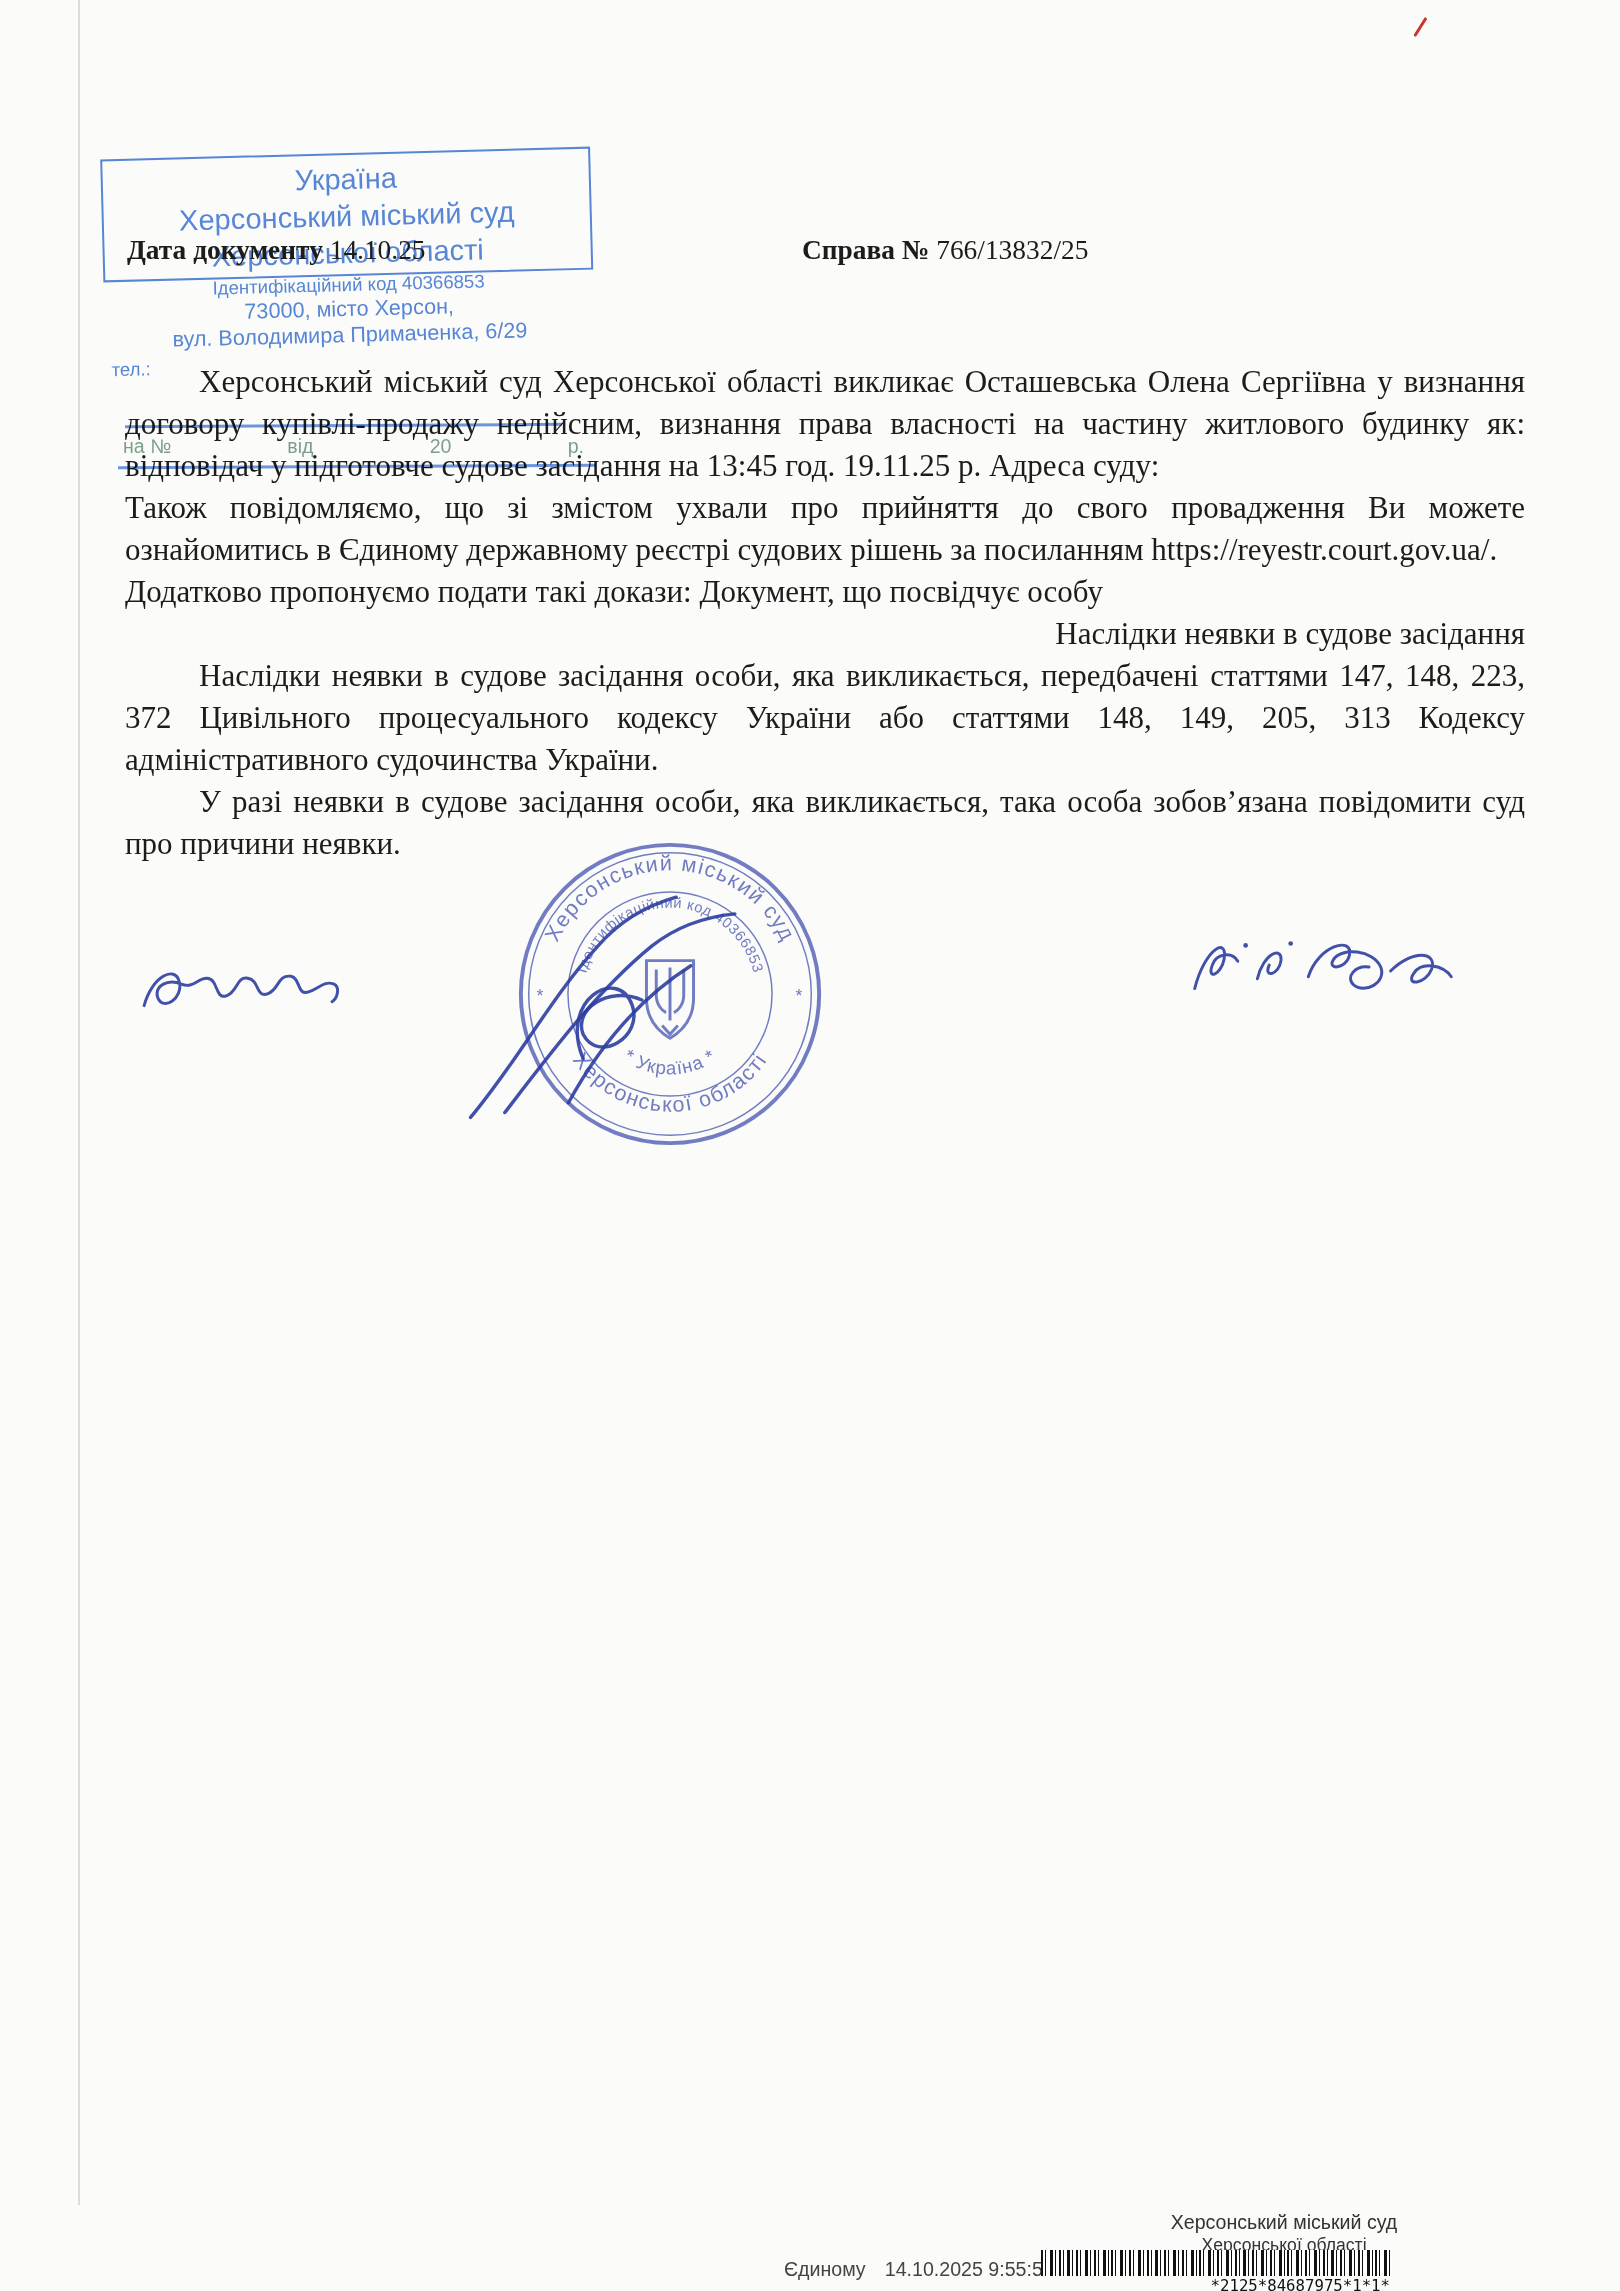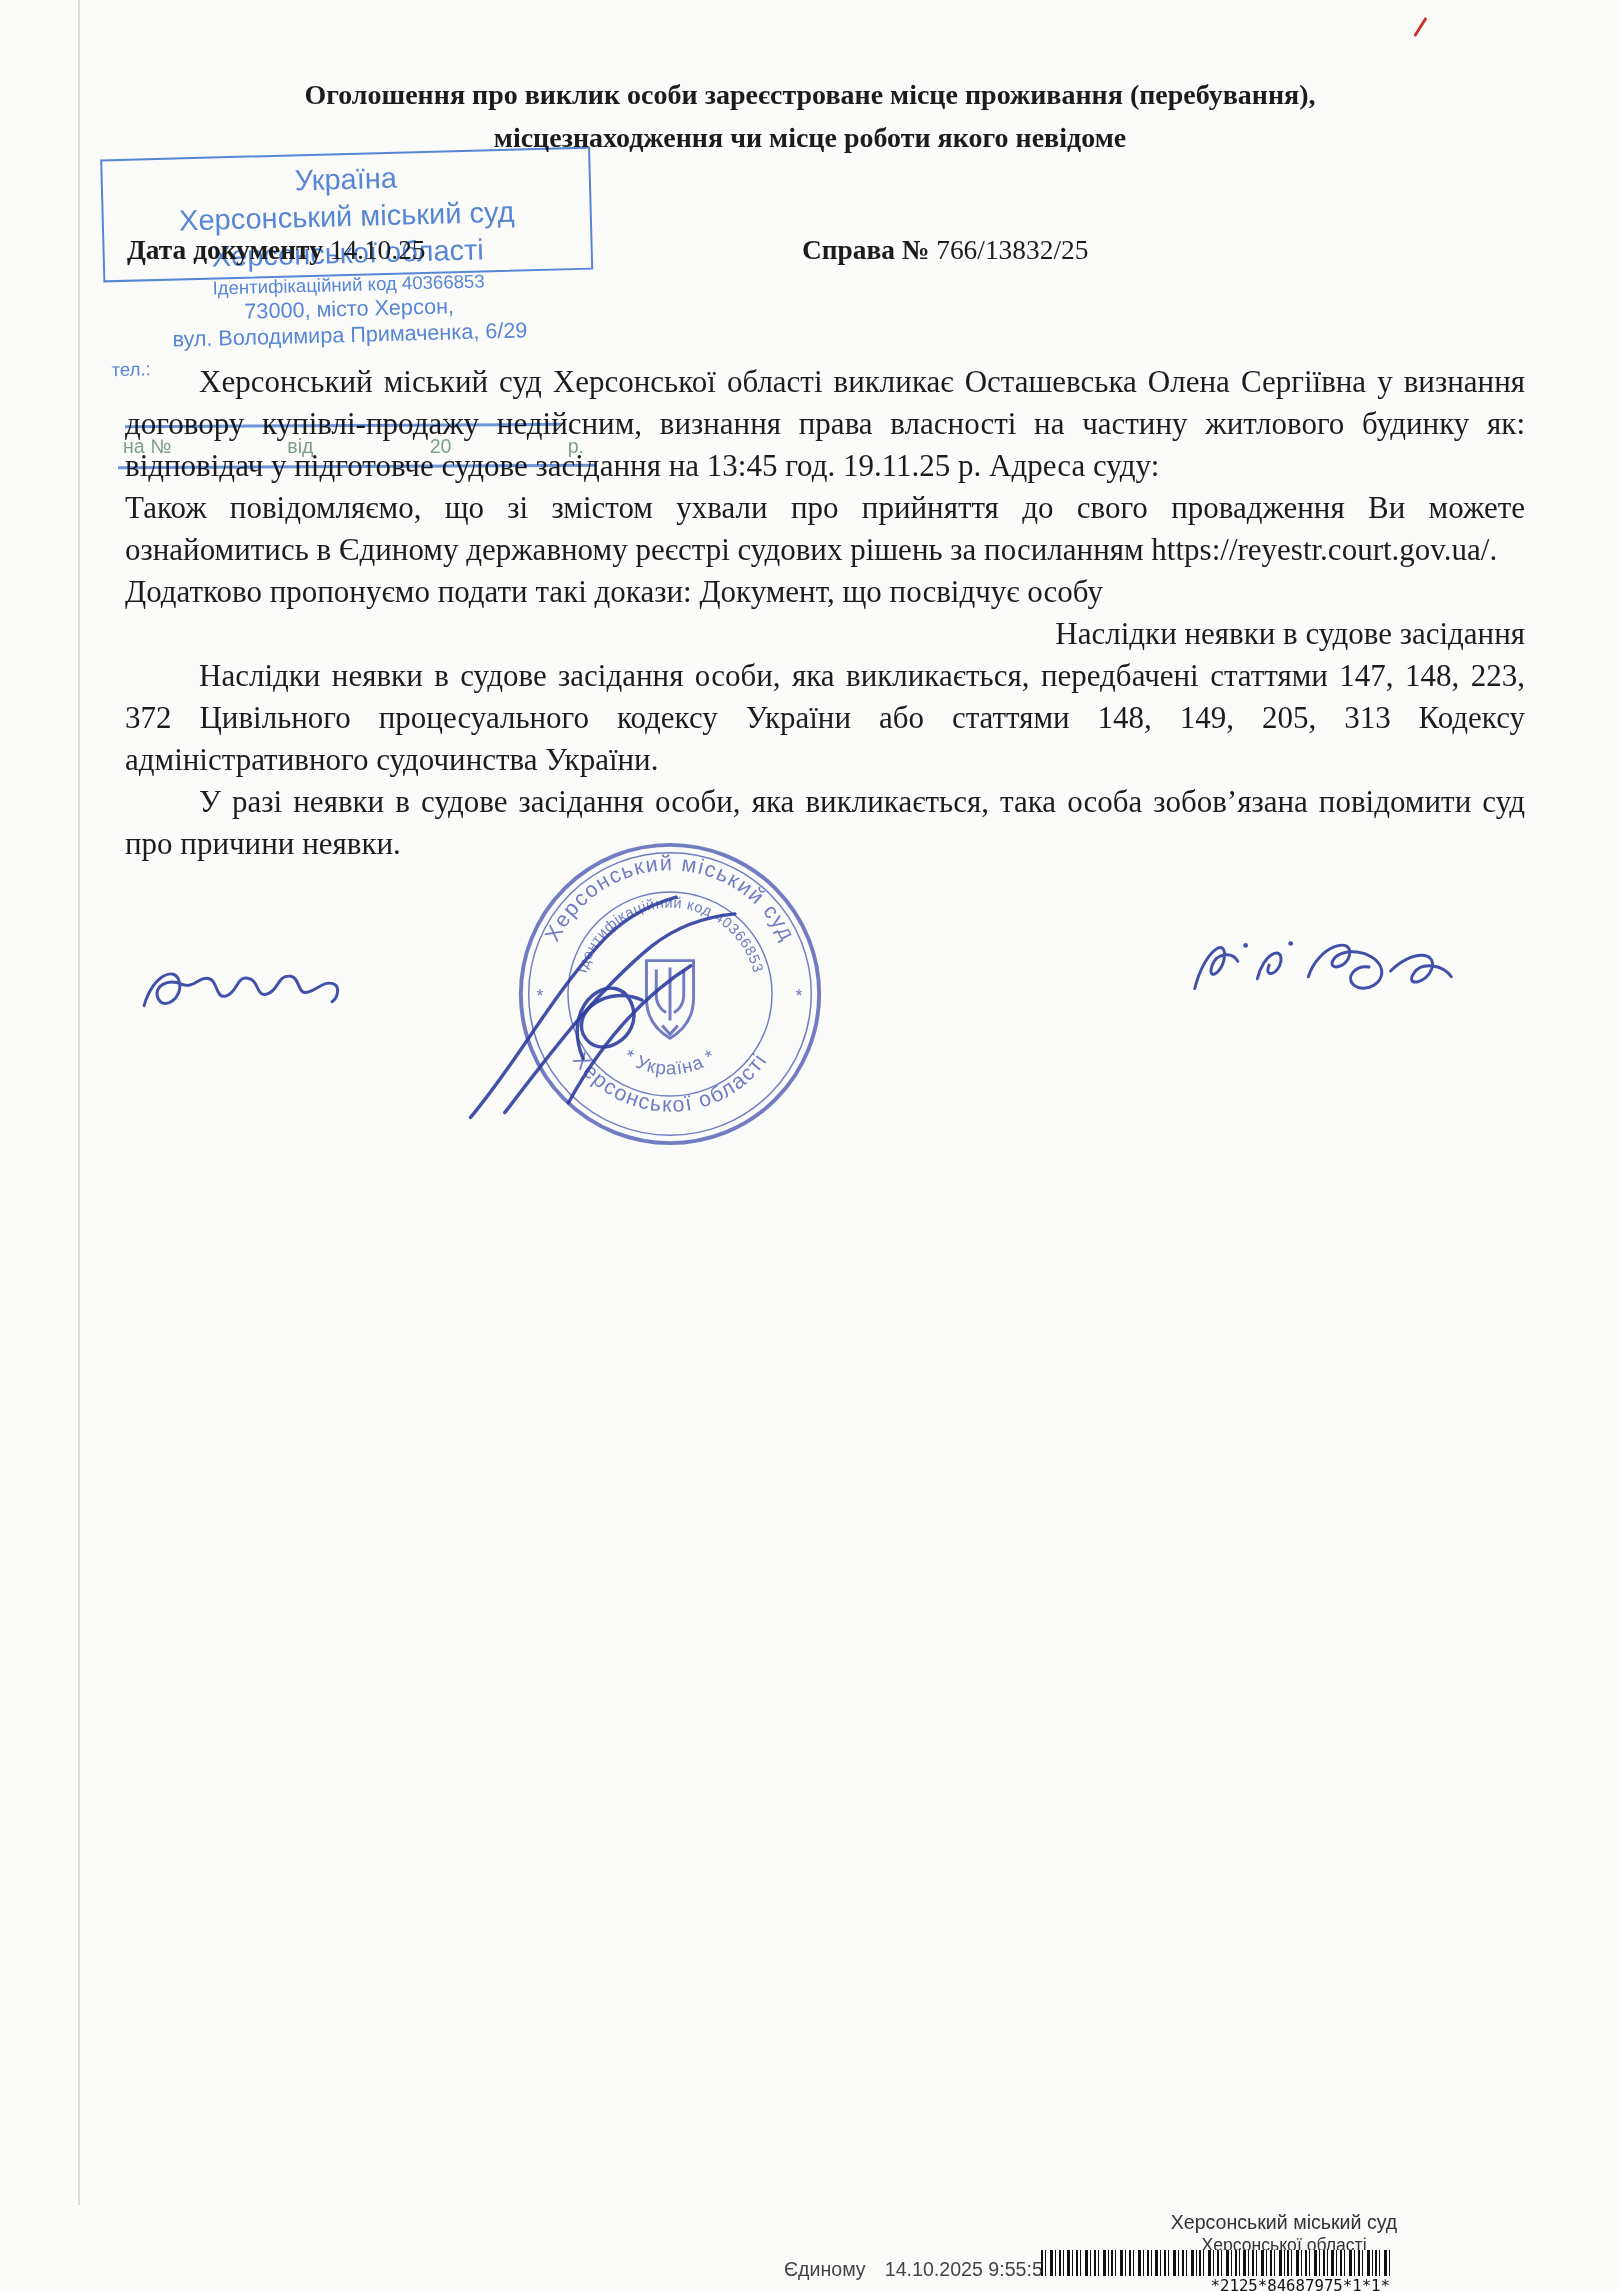--- a/index.html
+++ b/index.html
@@ -77,24 +77,20 @@
     font-family:"DejaVu Sans Mono", monospace;font-size:15.7px;color:#111;}
 </style>
 </head>
 <body>
 
 <div class="page">
 
   <div class="crease"></div>
   <div class="red-mark"></div>
 
-  <div class="title">
-    <div>Оголошення про виклик особи зареєстроване місце проживання (перебування),</div>
-    <div class="t2">місцезнаходження чи місце роботи якого невідоме</div>
-  </div>
 
   <div class="stamp">
     <div class="stamp-box">
       <div>Україна</div>
       <div>Херсонський міський суд</div>
       <div>Херсонської області</div>
     </div>
     <div class="stamp-id">Ідентифікаційний код 40366853</div>
     <div class="stamp-addr">73000, місто Херсон,</div>
     <div class="stamp-addr">вул. Володимира Примаченка, 6/29</div>

